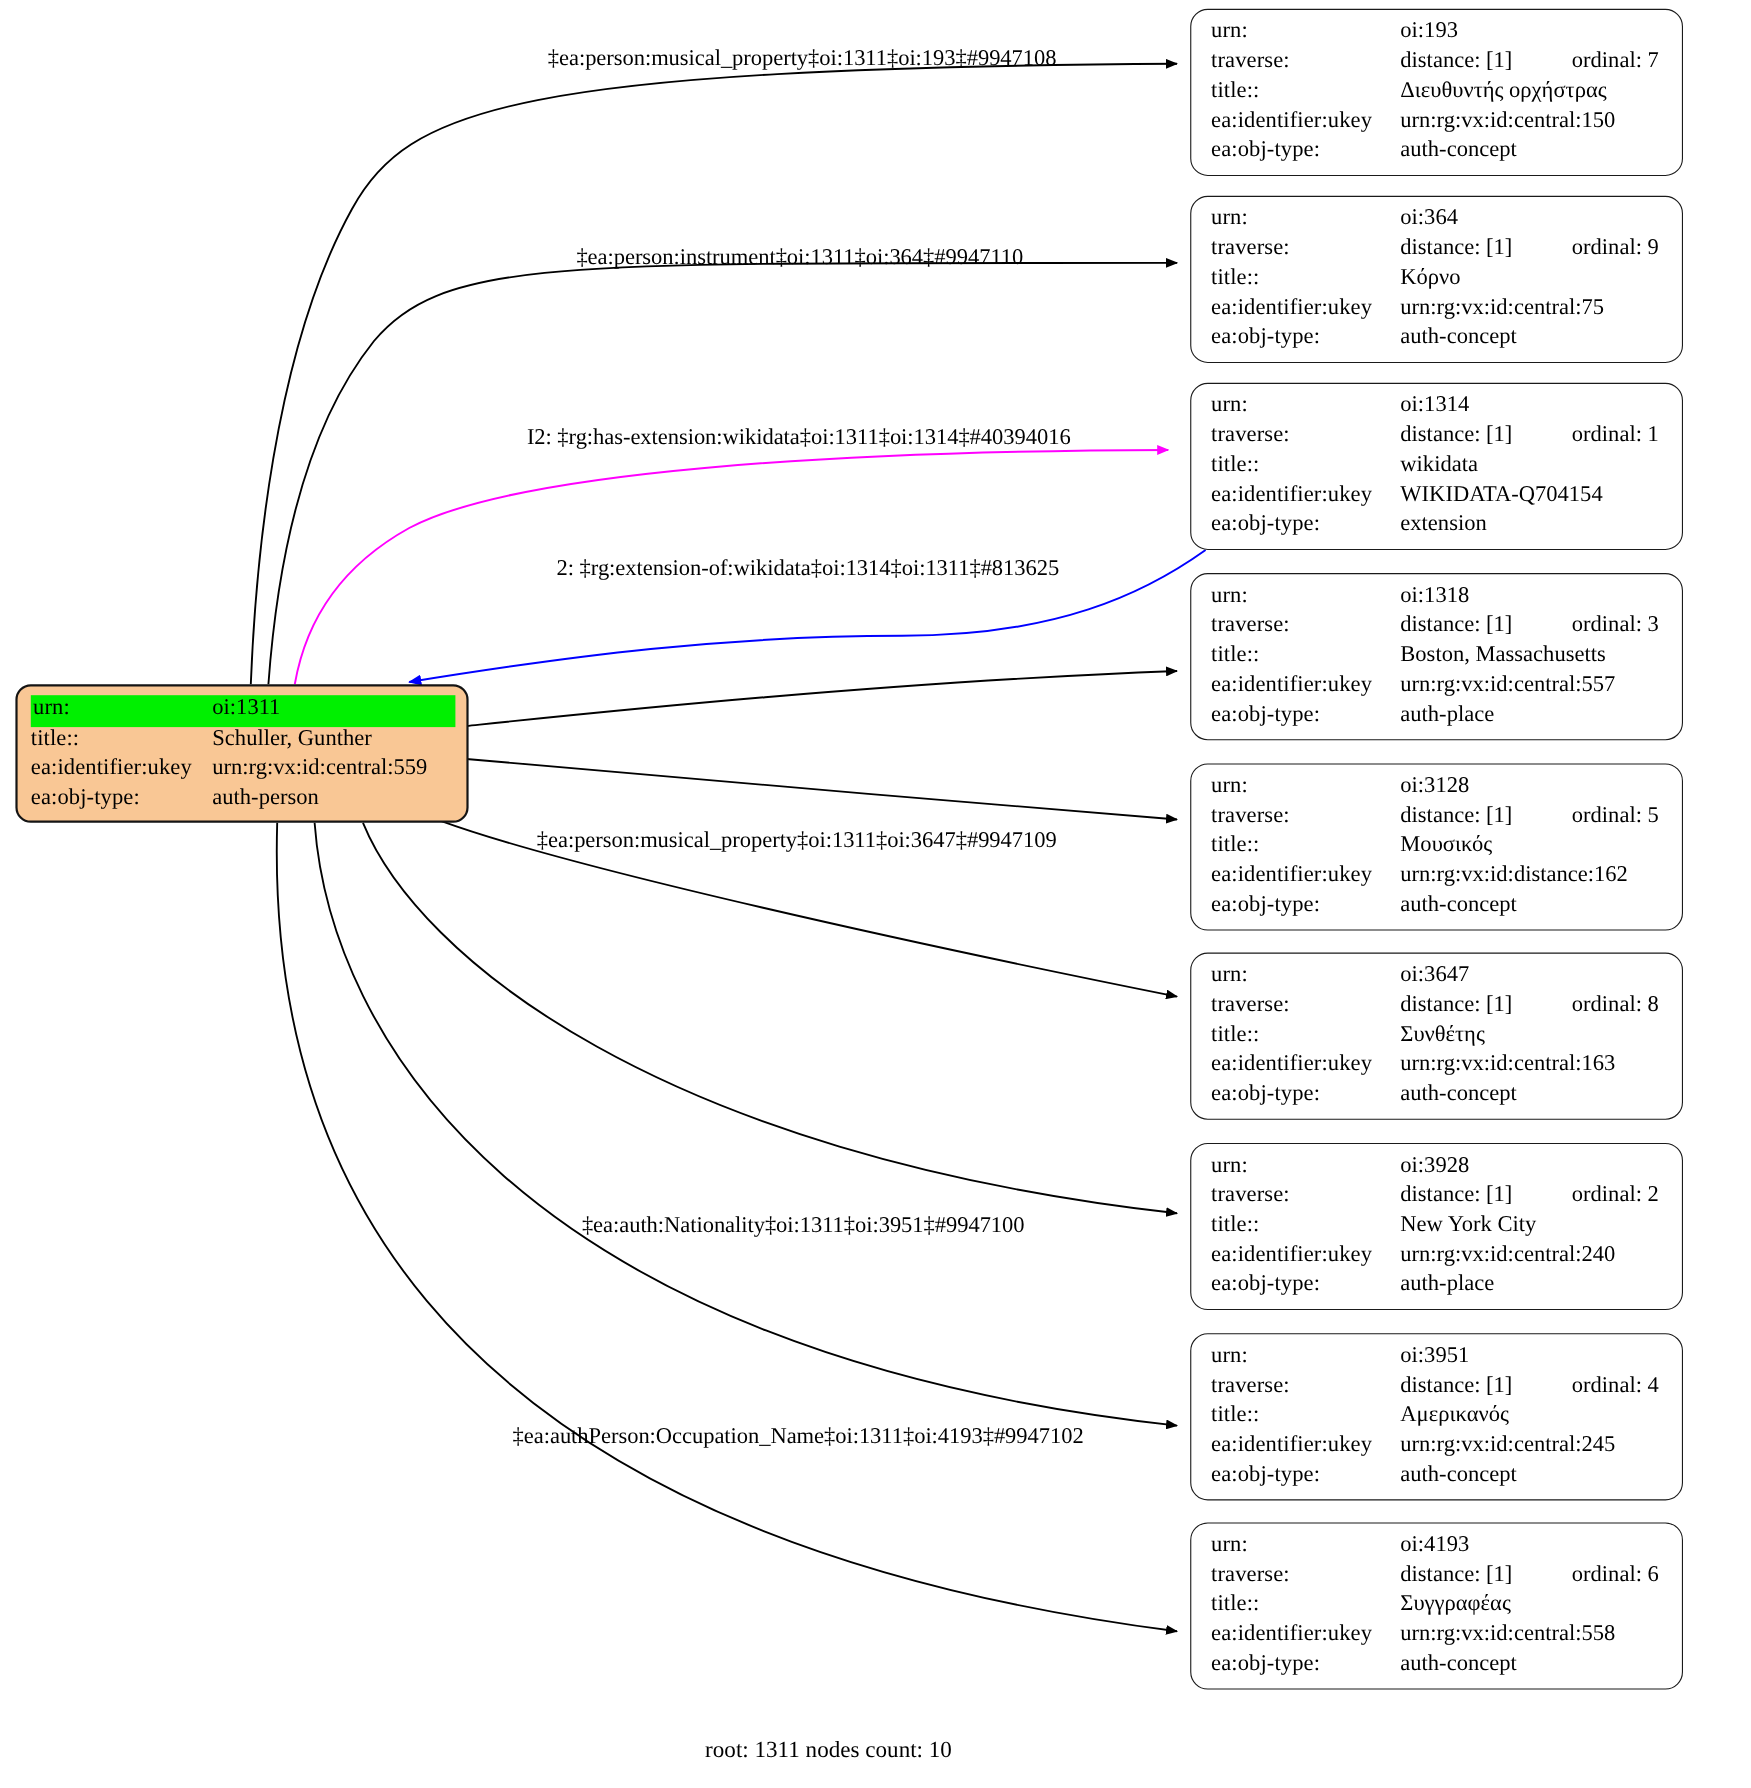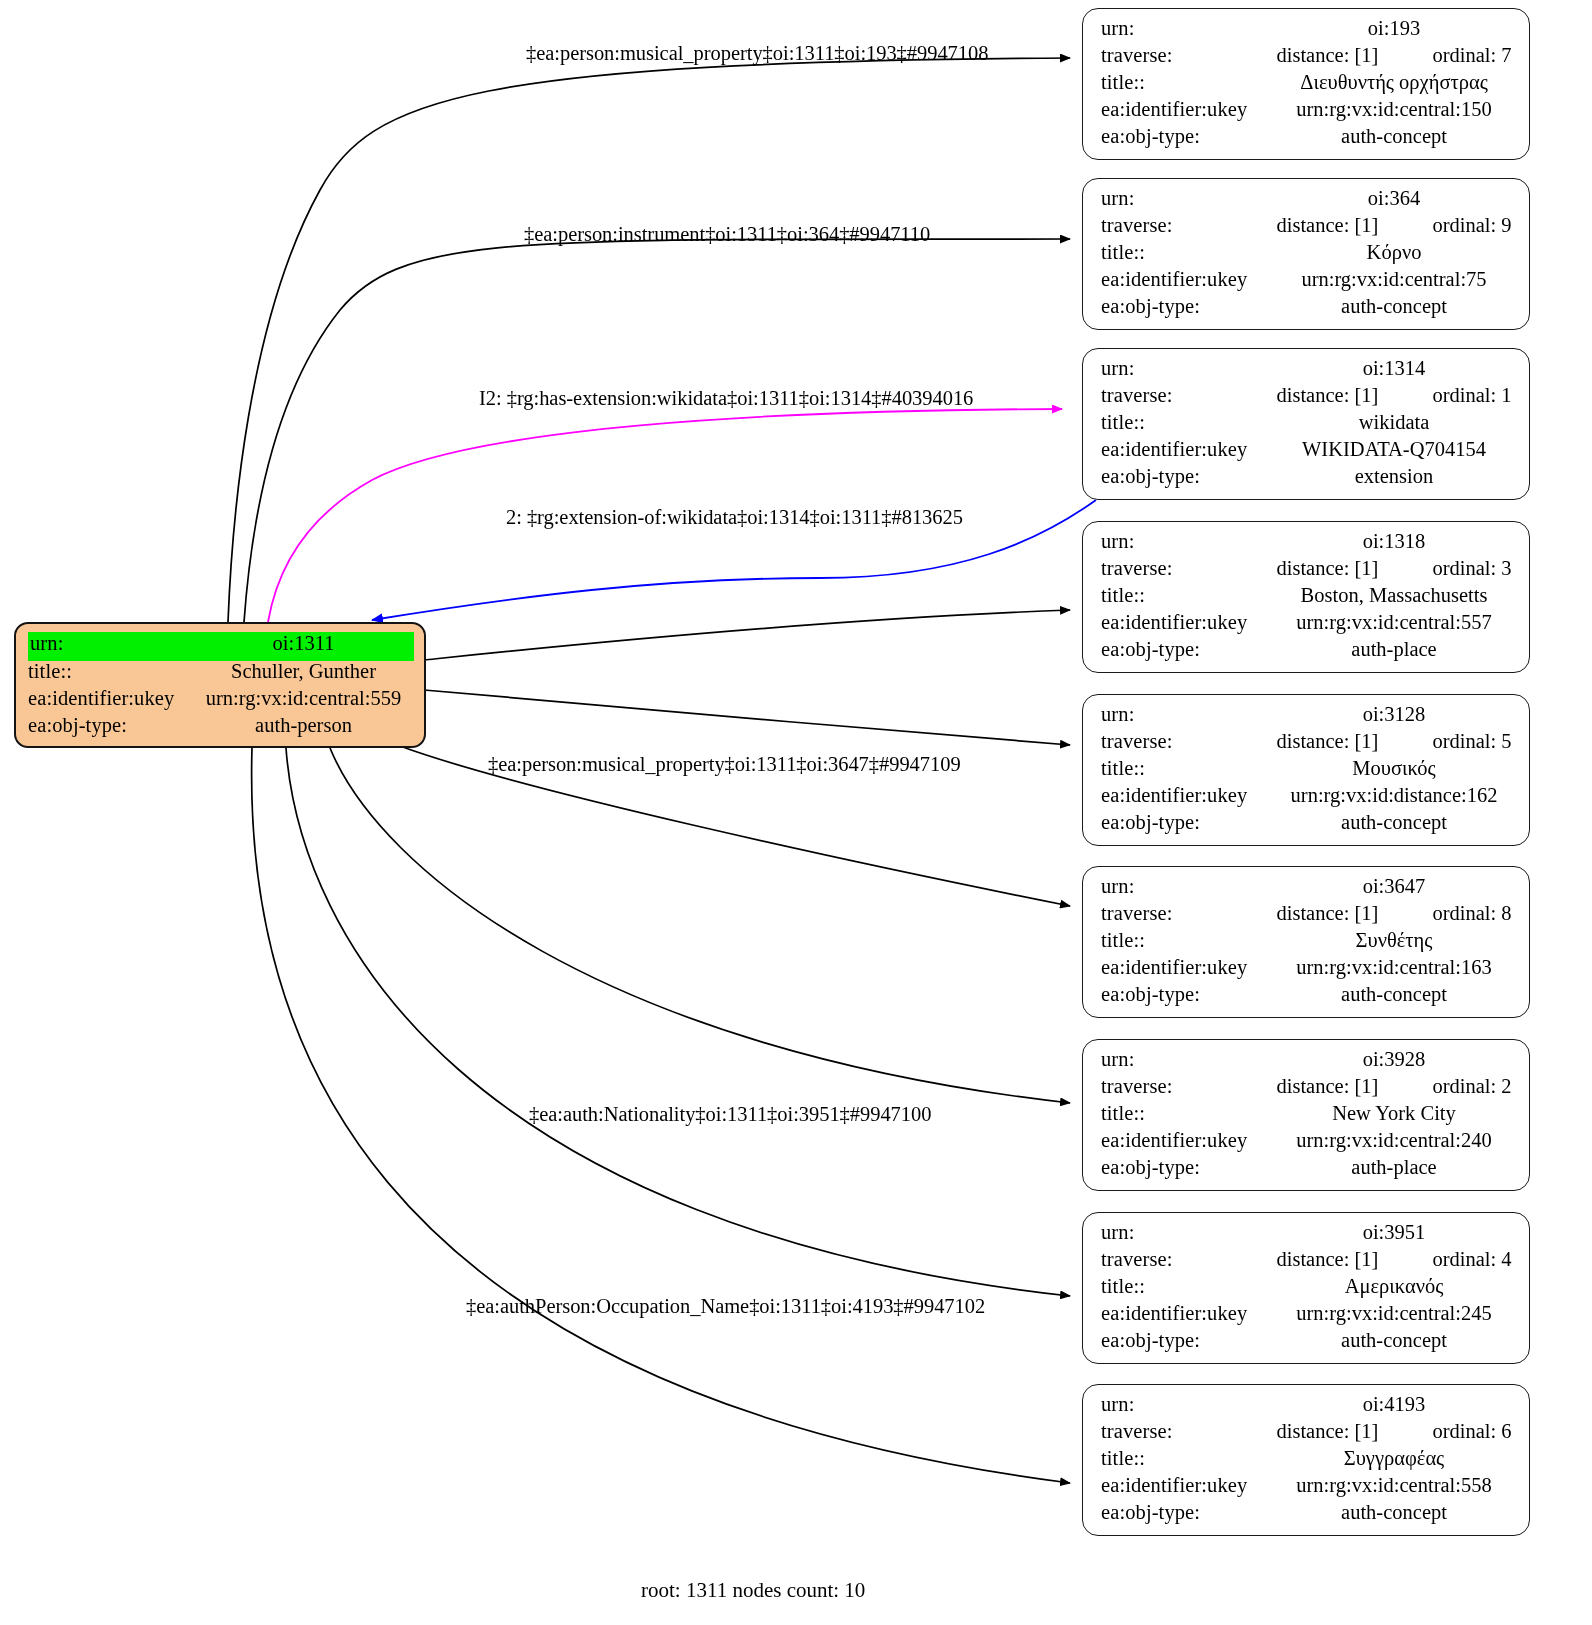--- a/index.html
+++ b/index.html
@@ -52,21 +52,21 @@
     color: #000000;
     white-space: nowrap;
   }
   .root .row { height: 27px; font-size: 20.5px; }
   .k {
     width: 172px;
     flex: 0 0 172px;
     letter-spacing: 0.1px;
   }
   .root .k { width: 165px; flex: 0 0 165px; }
-  .v { flex: 1 1 auto; text-align: center; }
+  .v { flex: 1 1 auto; }
   .v .ord { display: inline-block; padding-left: 54px; }
   .hl {
     background: #00f000;
     display: flex;
     align-items: baseline;
     height: 26px;
     padding: 1px 0 1px 0;
   }
   .hl .k { padding-left: 2px; width: 163px; flex: 0 0 163px; }
 
@@ -345,21 +345,21 @@
     <div class="row">
       <span class="k">ea:identifier:ukey</span>
       <span class="v">urn:rg:vx:id:central:558</span>
     </div>
     <div class="row">
       <span class="k">ea:obj-type:</span>
       <span class="v">auth-concept</span>
     </div>
   </div>
 
-  <div class="elabel" style="left:498px; top:43px;margin-left:28px;">‡ea:person:musical_property‡oi:1311‡oi:193‡#9947108</div>
+  <div class="elabel" style="left:498px; top:43px;">‡ea:person:musical_property‡oi:1311‡oi:193‡#9947108</div>
   <div class="elabel" style="left:524px; top:224px;">‡ea:person:instrument‡oi:1311‡oi:364‡#9947110</div>
   <div class="elabel" style="left:479px; top:388px;">I2: ‡rg:has-extension:wikidata‡oi:1311‡oi:1314‡#40394016</div>
   <div class="elabel" style="left:506px; top:507px;">2: ‡rg:extension-of:wikidata‡oi:1314‡oi:1311‡#813625</div>
   <div class="elabel" style="left:488px; top:754px;">‡ea:person:musical_property‡oi:1311‡oi:3647‡#9947109</div>
   <div class="elabel" style="left:529px; top:1104px;">‡ea:auth:Nationality‡oi:1311‡oi:3951‡#9947100</div>
   <div class="elabel" style="left:466px; top:1296px;">‡ea:authPerson:Occupation_Name‡oi:1311‡oi:4193‡#9947102</div>
 
   <div class="caption" style="left:641px; top:1578px;">root: 1311 nodes count: 10</div>
 
 </div>

